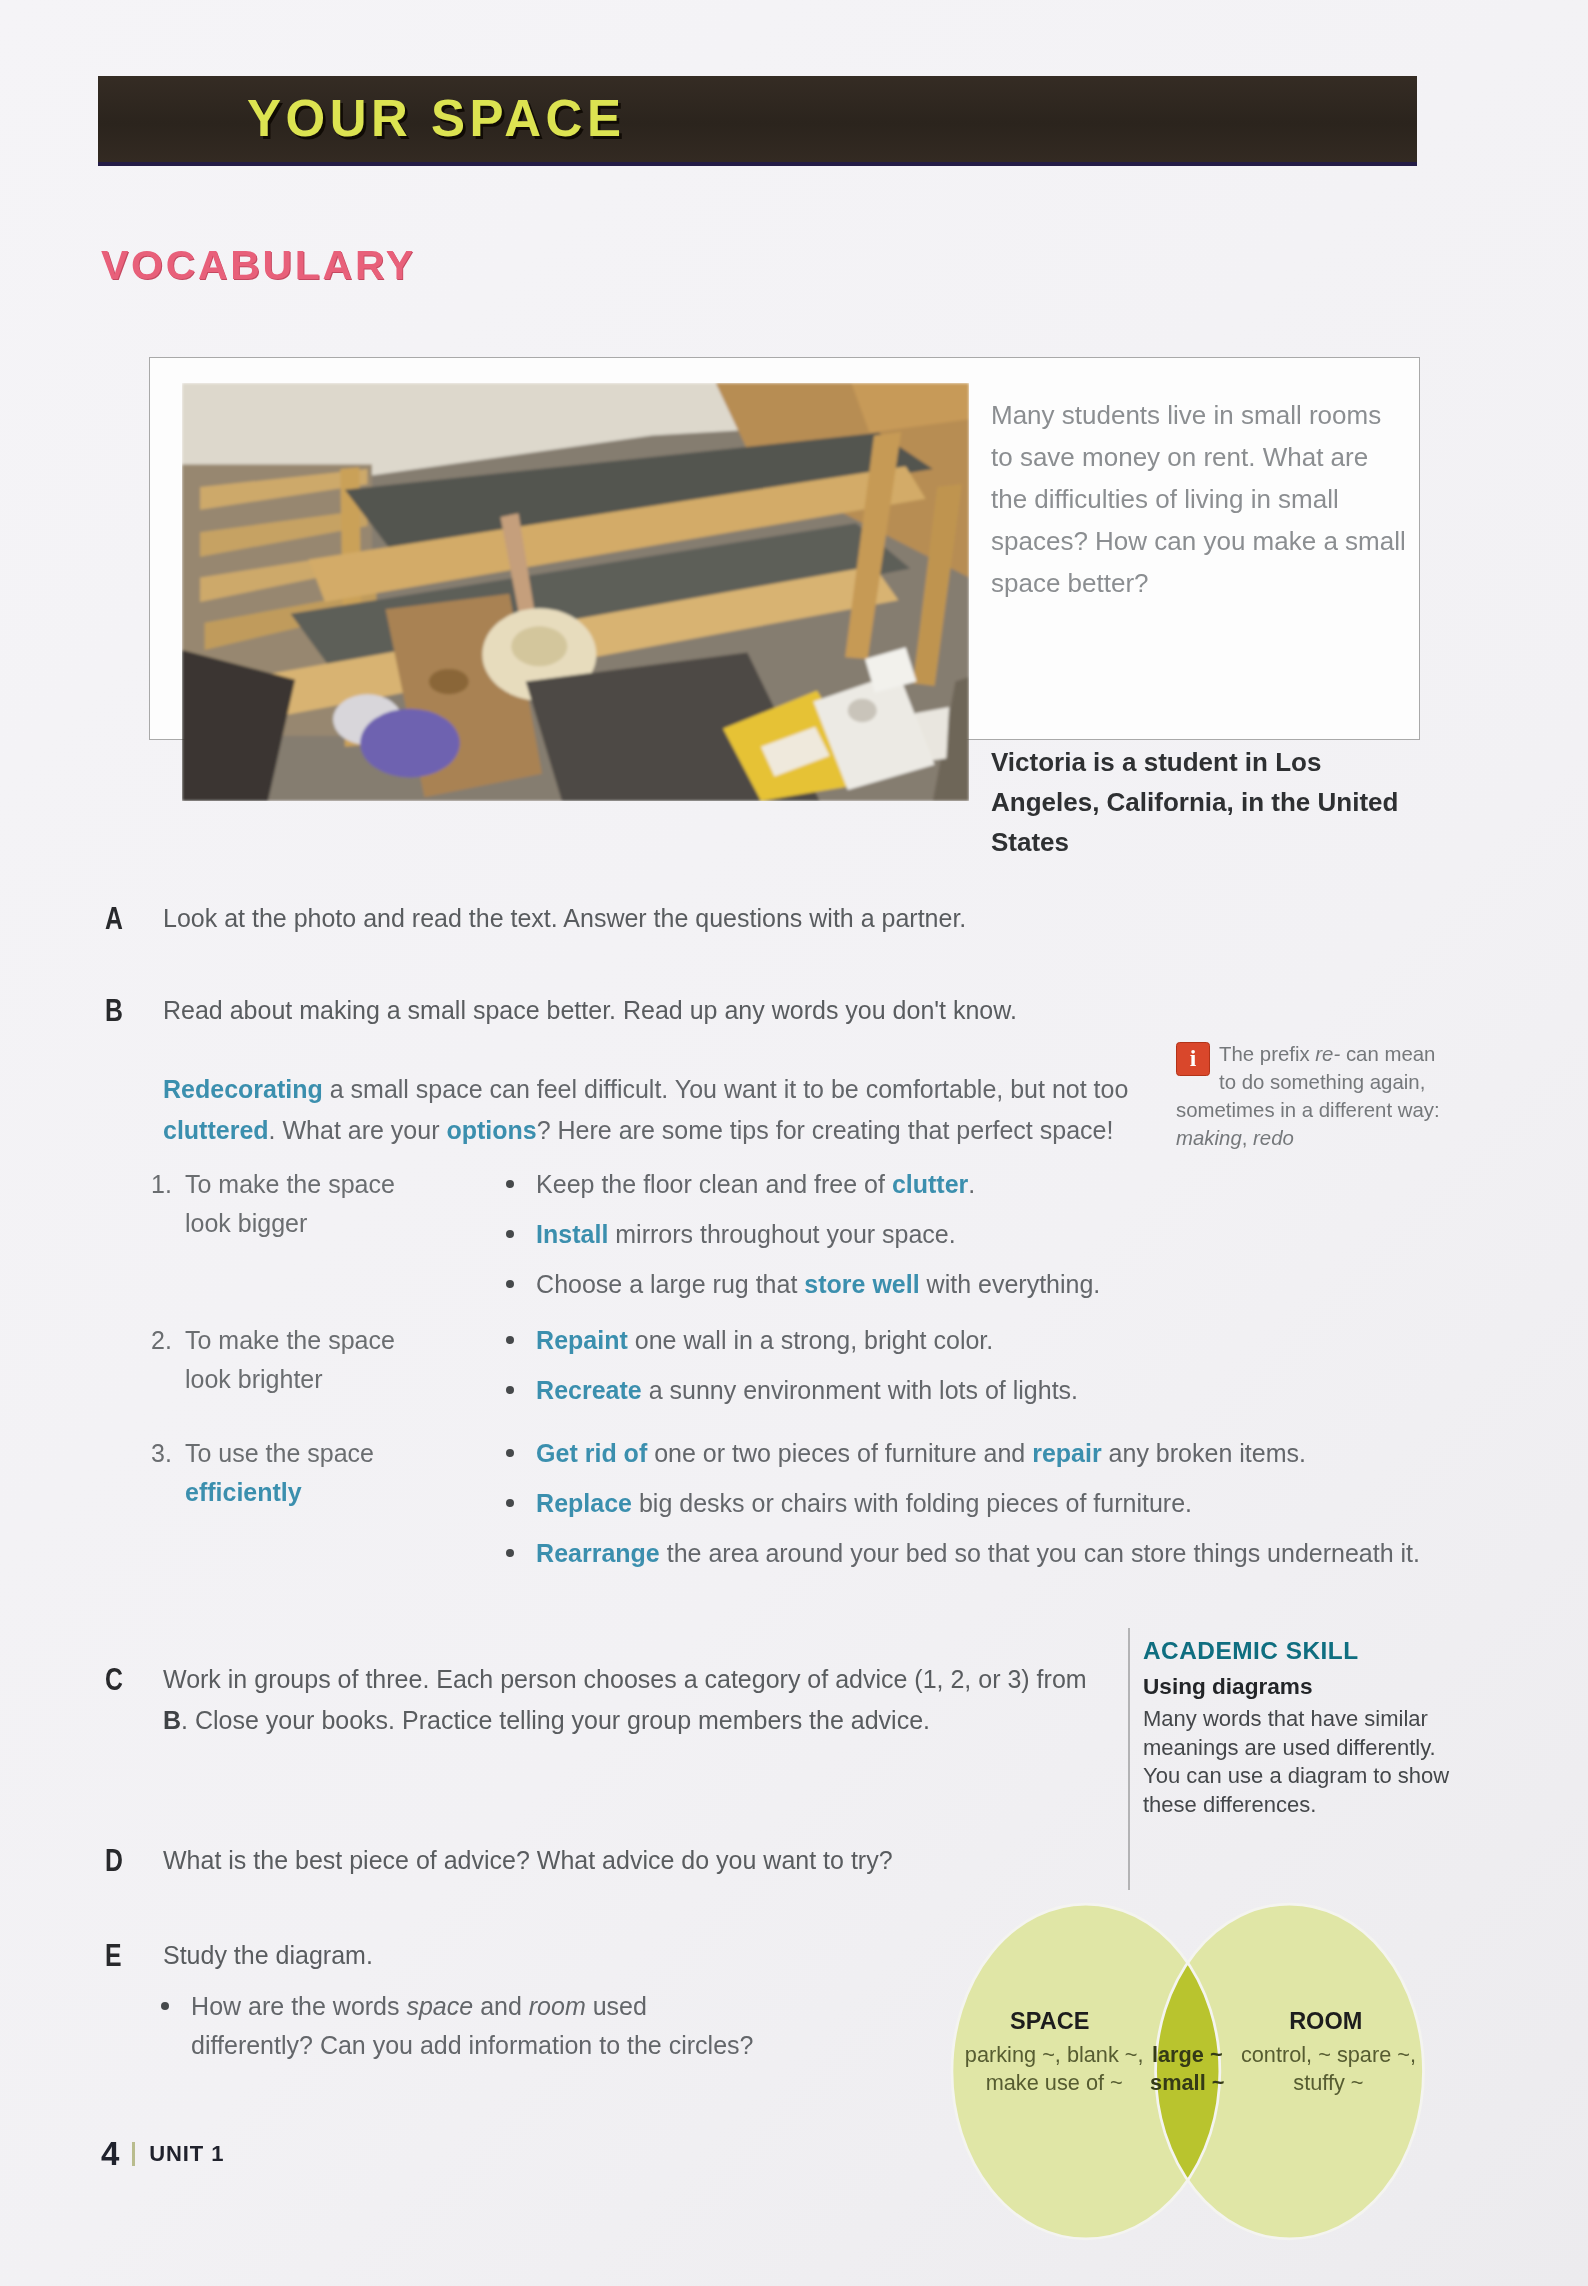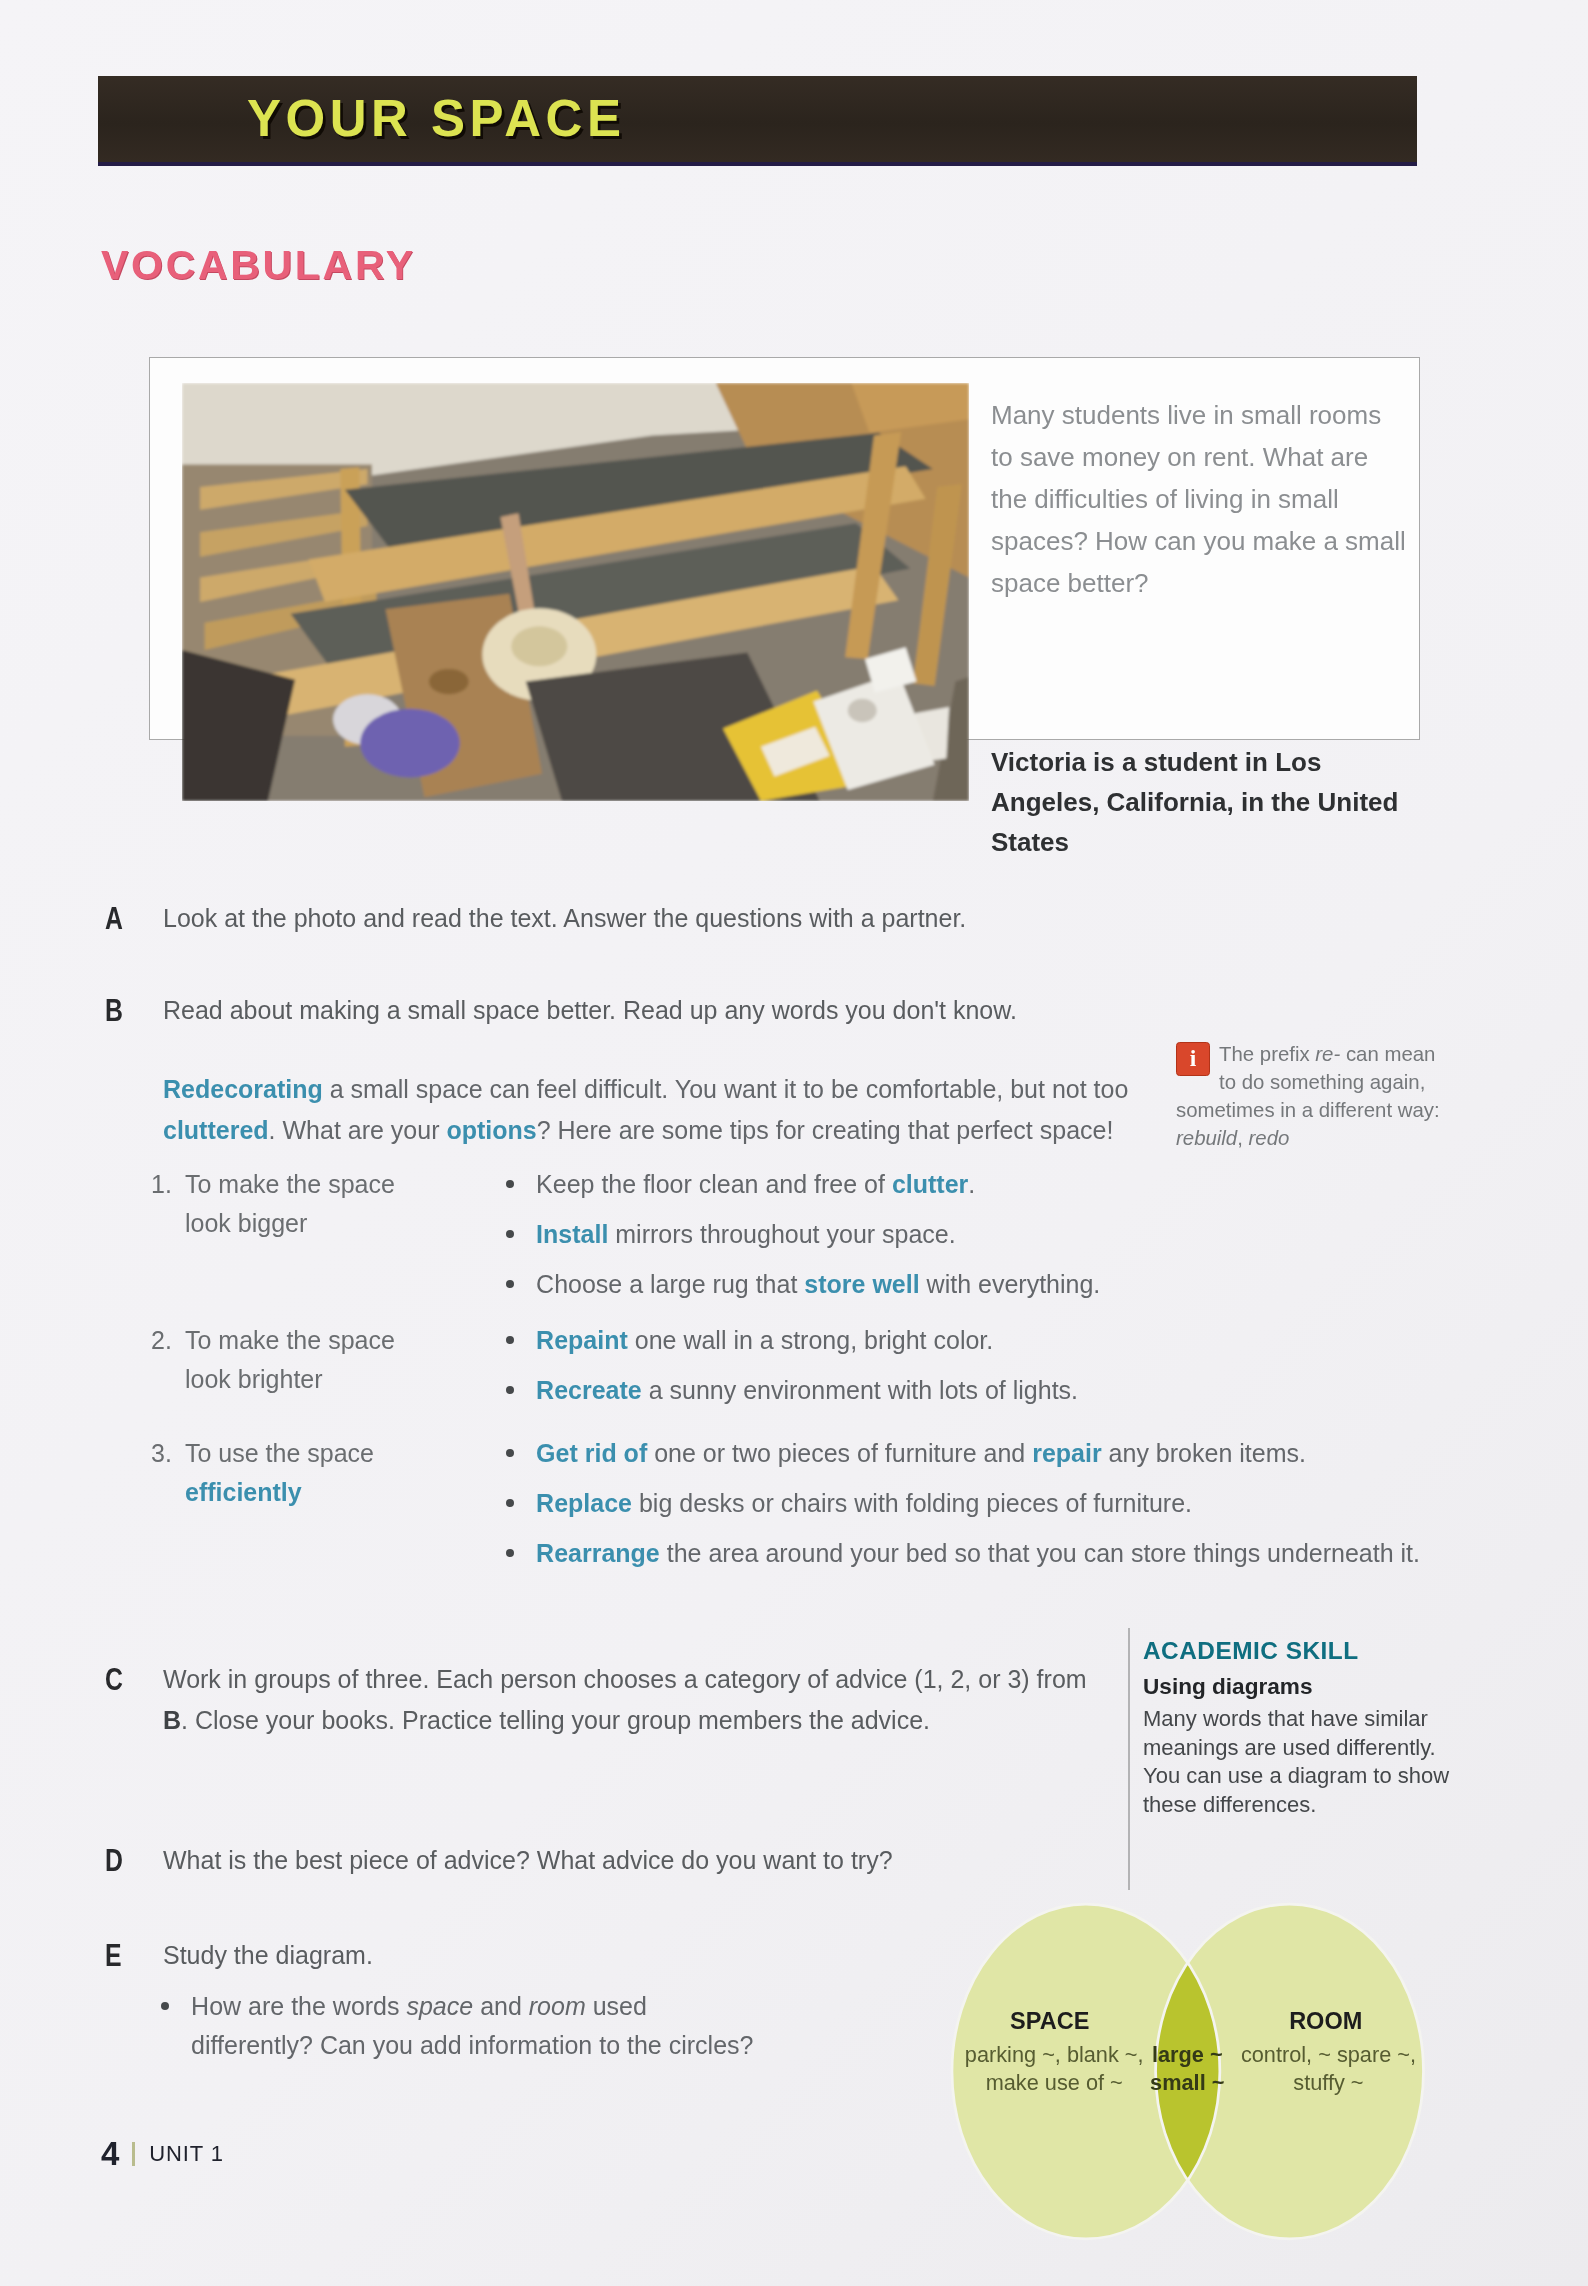--- a/index.html
+++ b/index.html
@@ -93,21 +93,21 @@
   
   .venn { position:absolute; left:923px; top:1895px; }
   .venn text { font-family:"Liberation Sans",sans-serif; }
   .venn .v-title { font-size:26px; font-weight:bold; fill:#1d1d1d; }
   .venn .v-item  { font-size:24px; fill:#565c31; }
   .venn .v-item-mid { font-size:24px; fill:#343a17; font-weight:bold; }
   
   .footer { position:absolute; left:101px; top:2135px; display:flex; align-items:center; }
   .footer-page { font-size:33px; font-weight:bold; color:#20222d; }
   .footer-bar { width:2.7px; height:24.4px; background:#b9bc8e; margin:0 14.5px 0 12.7px; }
-  .footer-unit { font-size:22px; font-weight:normal; letter-spacing:0.9px; color:#20222d; }
+  .footer-unit { font-size:22px; font-weight:bold; letter-spacing:0.9px; color:#20222d; }
 </style>
 </head>
 <body>
 
 <div id="page">
 
   <div class="banner">
     <span class="banner-title">YOUR SPACE</span>
   </div>
 
@@ -169,21 +169,21 @@
 
   <div class="ex-row" style="left:105px; top:995px; width:1176px;">
     <span class="ex-letter">B</span>
     <span class="ex-text" style="margin-top:-5.4px;">Read about making a small space better. Read up any words you don't know.</span>
   </div>
 
   <div class="b-par"><span class="term">Redecorating</span><span> a small space can feel difficult. You want it to be comfortable, but not too </span><span class="term">cluttered</span><span>. What are your </span><span class="term">options</span><span>? Here are some tips for creating that perfect space!</span></div>
 
   <div class="tip-box">
     <span class="tip-icon">i</span>
-    <span class="tip-text"><span>The prefix </span><i>re-</i><span> can mean to do something again, sometimes in a different way: </span><i>rebuild</i><span>, </span><i>redo</i></span>
+    <span class="tip-text"><span>The prefix </span><i>re-</i><span> can mean to do something again, sometimes in a different way: </span><i>making</i><span>, </span><i>redo</i></span>
   </div>
 
   <div class="tip-row" style="top:1165px;">
     <span class="tip-num">1.</span>
     <div class="tip-label">
       <span>To make the space</span>
       <span>look bigger</span>
     </div>
     <div class="bullets">
       <div class="bullet">

